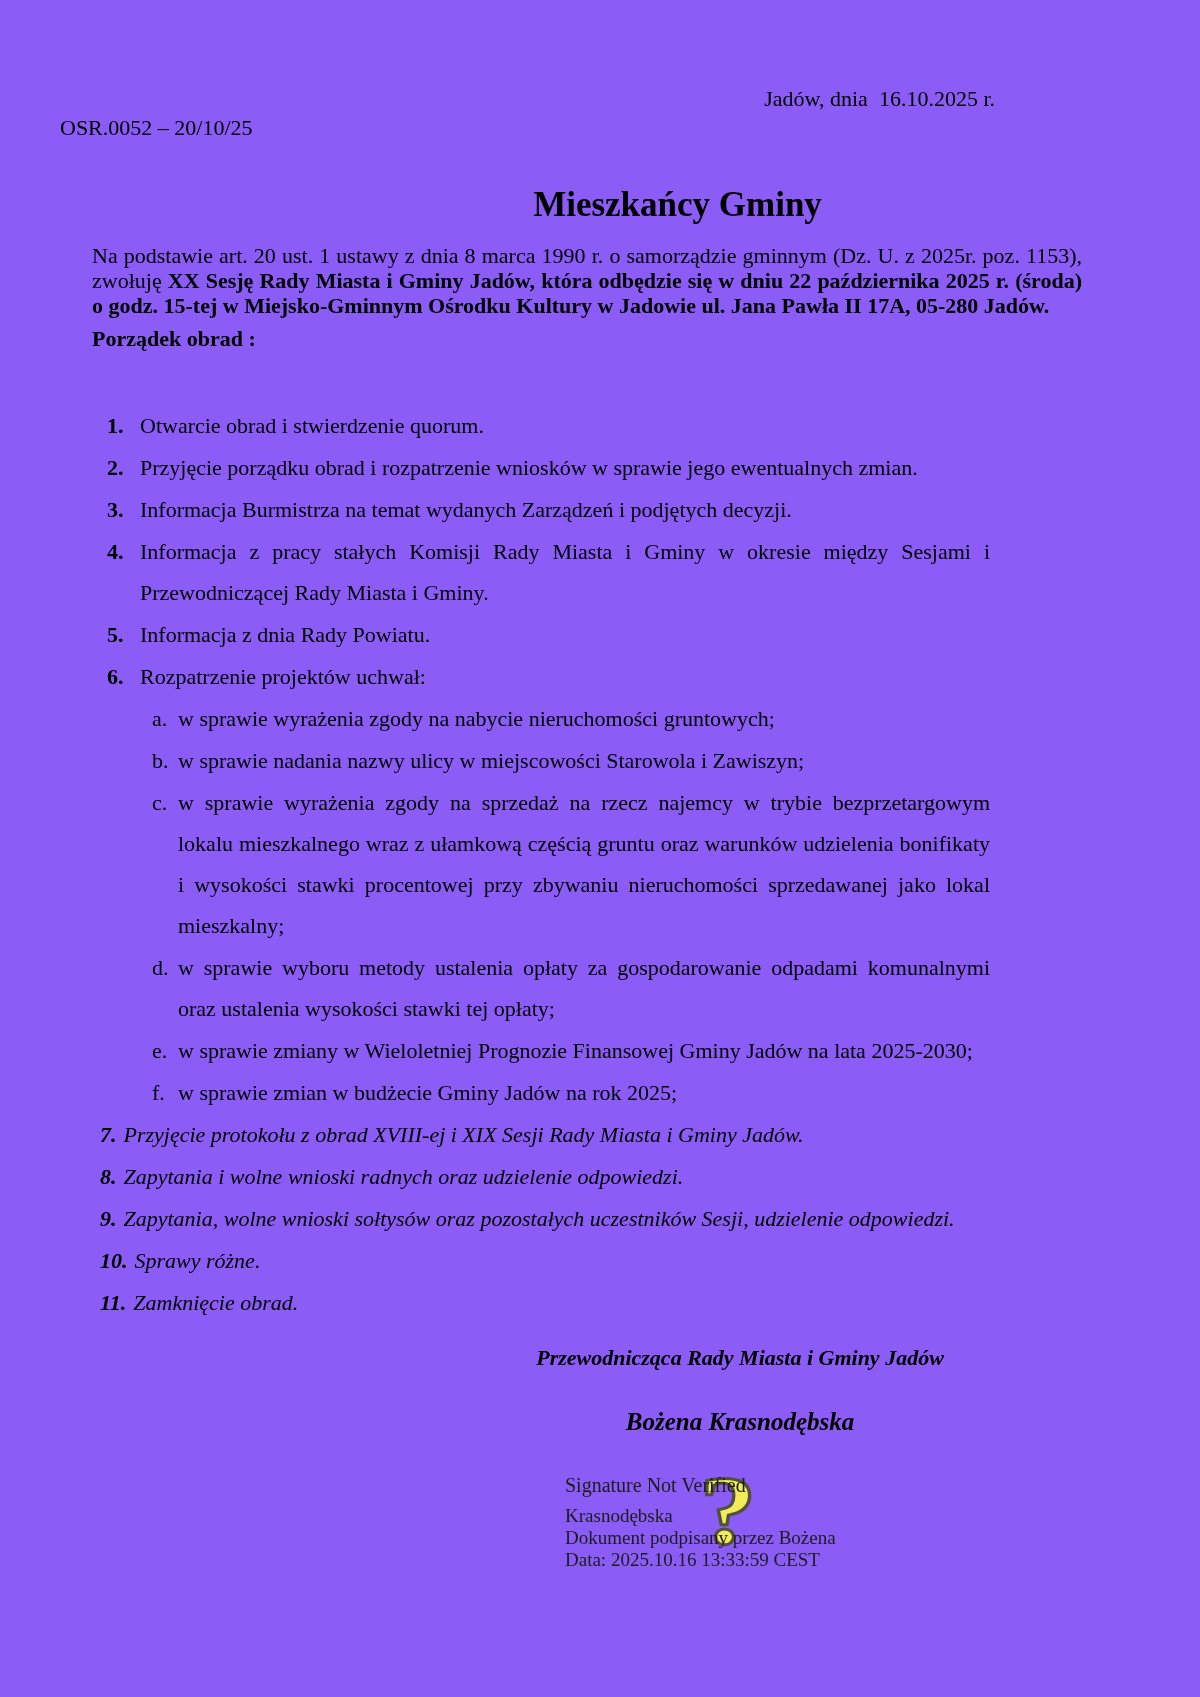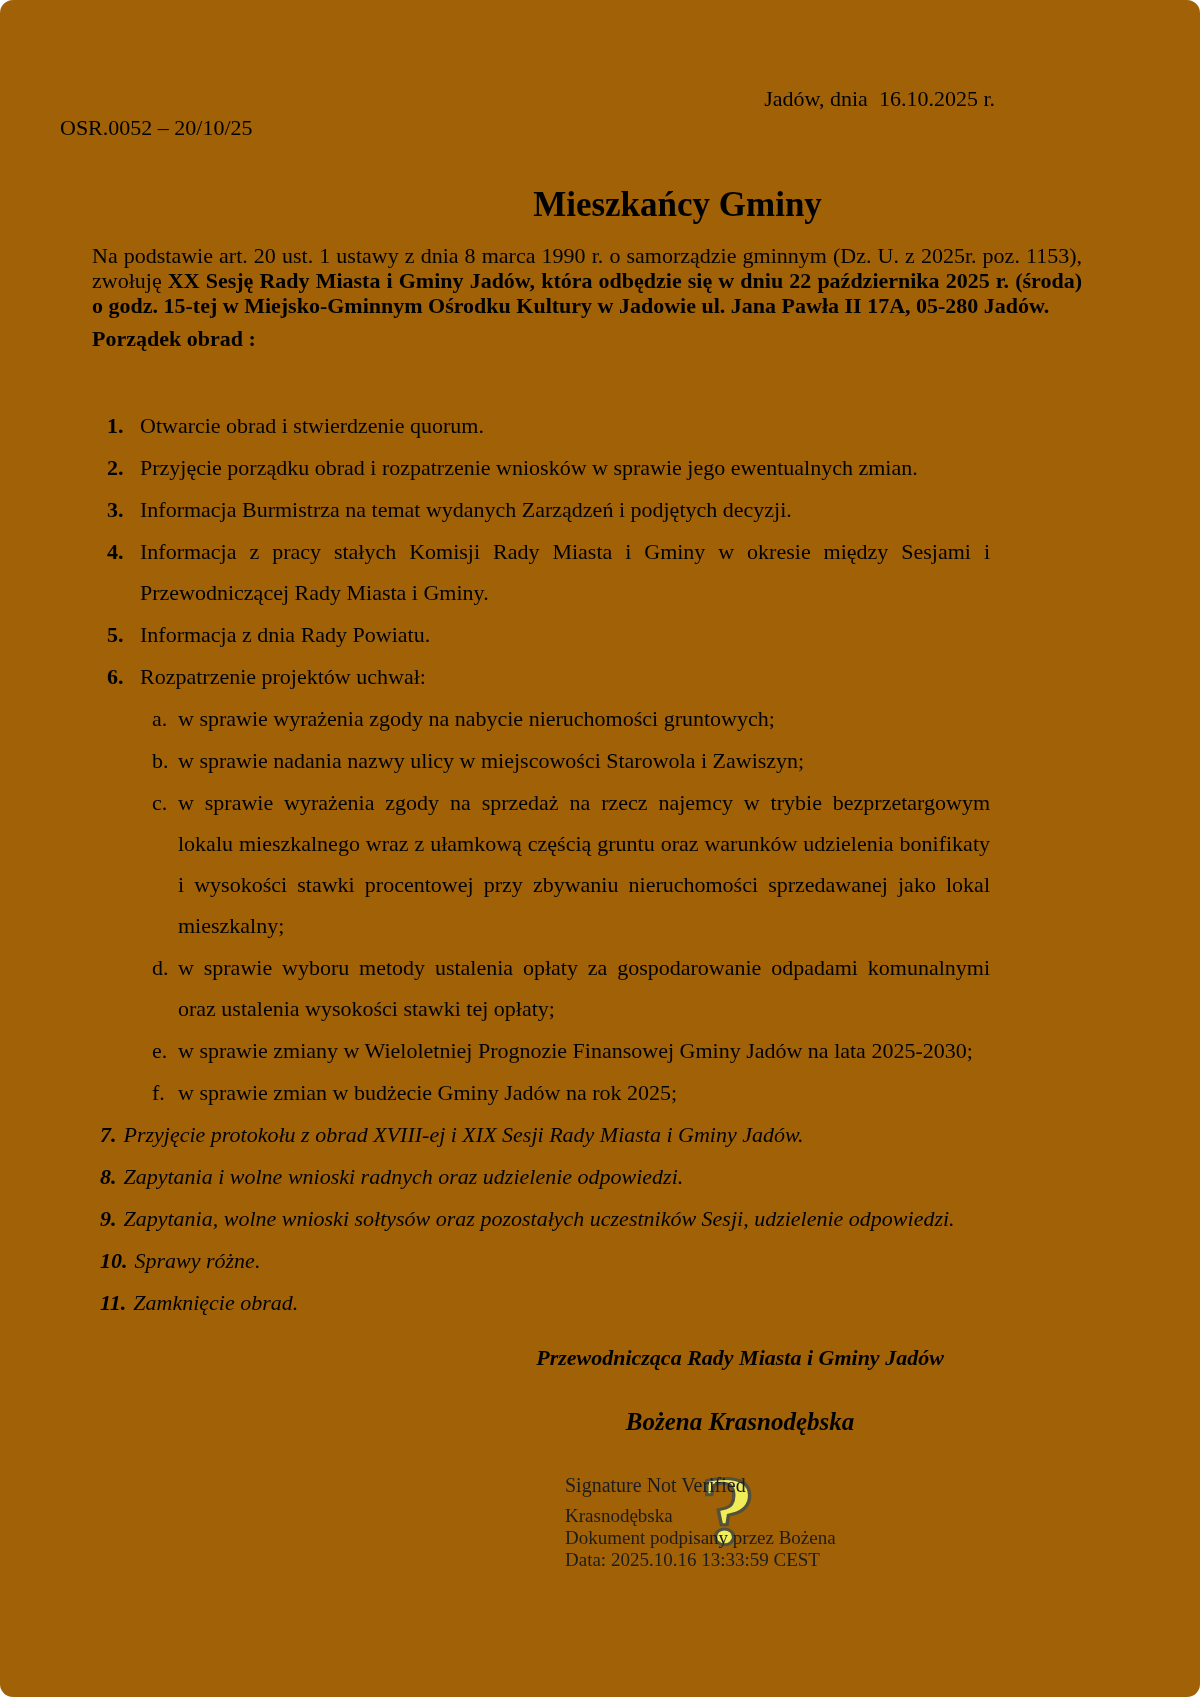--- a/index.html
+++ b/index.html
@@ -1,17 +1,17 @@
 <!DOCTYPE html>
 <html><head>
 <meta charset="utf-8">
 <style>
   html,body { margin:0; padding:0; background:#ffffff; }
   body { width:1200px; height:1697px; font-family:"Liberation Serif", serif; color:#000; }
-  .page { position:relative; width:1200px; height:1697px; overflow:hidden; background:#a16207;border-radius:13px; }
+  .page { position:relative; width:1200px; height:1697px; overflow:hidden; background:#8b5cf6; }
 
   .date-line {
     margin-top:86px; padding-right:205px;
     text-align:right; font-size:22px; line-height:26px; white-space:pre-wrap;
   }
   .ref-line { margin-top:3px; padding-left:60px; font-size:22px; line-height:26px; }
 
   .doc-title {
     margin-top:44px; padding-left:155px; text-align:center;
     font-size:35px; font-weight:bold; line-height:40px;

